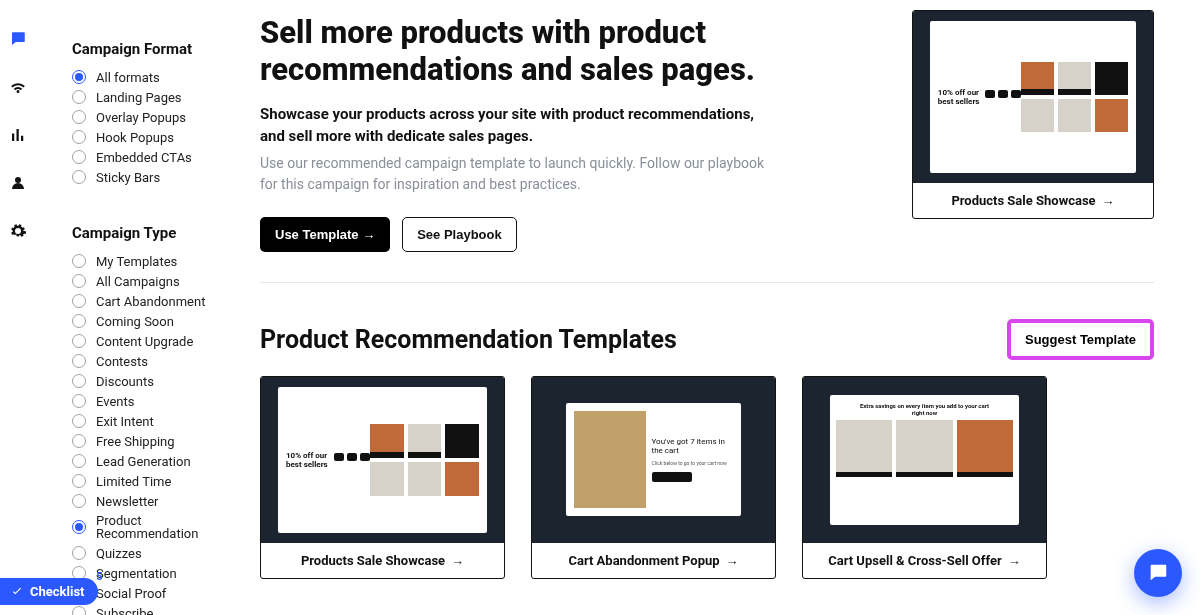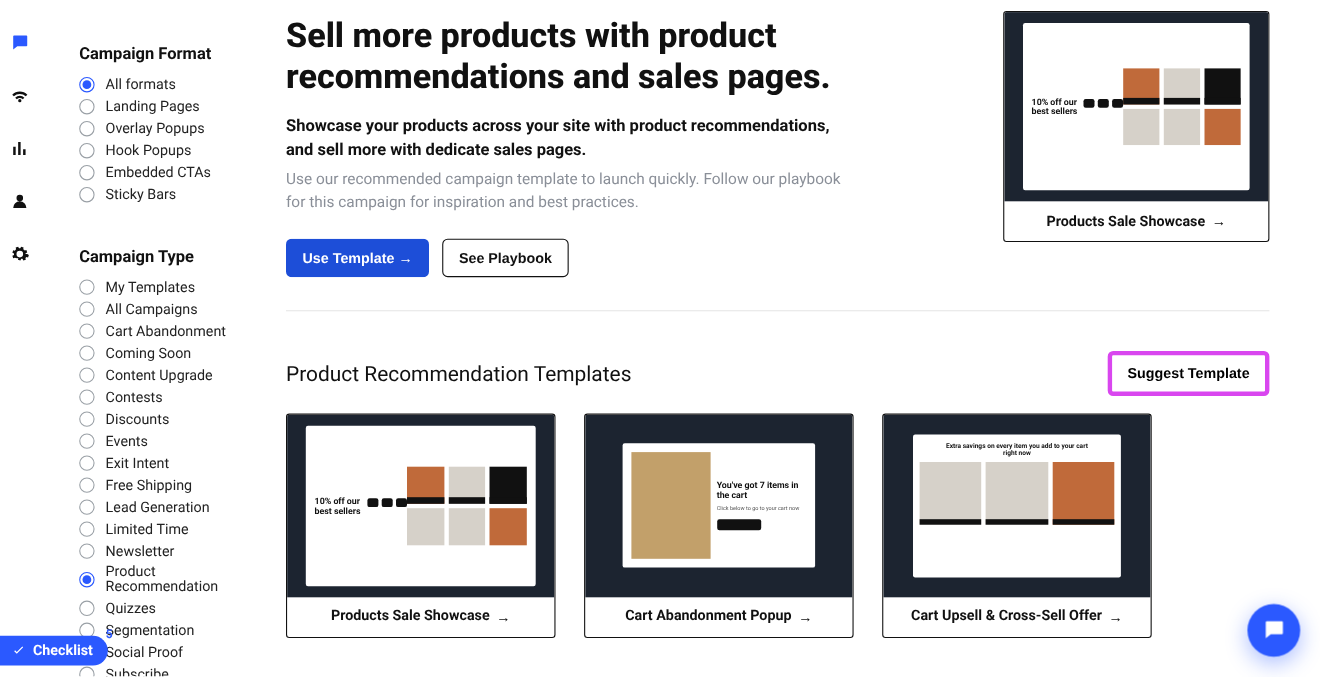--- a/index.html
+++ b/index.html
@@ -23,50 +23,50 @@
 .radio-label { line-height: 1; }
 
 .main { flex: 1; padding: 0 46px 20px 4px; overflow: auto; }
 .content-card { display: flex; gap: 24px; padding-bottom: 30px; border-bottom: 1px solid #e6e6e6; padding-top: 10px; }
 .content-text { flex: 1; }
 .page-title { font-size: 31px; font-weight: 800; line-height: 1.2; color: #111; margin: 4px 0 16px; max-width: 560px; }
 .page-sub { font-size: 15px; font-weight: 700; color: #111; max-width: 520px; line-height: 1.45; }
 .page-desc { font-size: 14px; color: #8a8f98; margin: 5px 0 22px; max-width: 520px; line-height: 1.5; }
 .button-row { display: flex; gap: 12px; }
 .btn { font-size: 13px; font-weight: 700; padding: 9px 14px; border-radius: 5px; border: 1px solid transparent; cursor: pointer; }
-.btn-primary { background: #1d4ed8; color: #fff; text-align: center; }
+.btn-primary { background: #000000; color: #fff; text-align: center; }
 .btn-outline { background: #fff; border-color: #111; color: #111; }
 
 .hero-card { width: 242px; }
 .tpl-card { border: 1px solid #111; border-radius: 3px; overflow: hidden; background: #fff; }
 .tpl-preview { height: 172px; background: #1c2430; display:flex; align-items:center; justify-content:center; }
 .tpl-footer { padding: 10px 6px; text-align: center; font-size: 13px; font-weight: 700; display:flex; justify-content:center; gap:6px; align-items:center; }
 .arrow { font-weight:700; }
 
 
 .preview-inner { width: 86%; height: 88%; background: #fff; border-radius: 2px; padding: 6px 8px; display:flex; flex-direction:row; align-items:center; }
 .preview-inner .ttl { font-size: 8px; font-weight:700; margin: 6px 0; }
 .preview-inner .chips { display:flex; gap:3px; margin-bottom:6px;}
 .preview-inner .chips span{ width:10px;height:8px;background:#111;border-radius:2px;}
 .grid3 { display:grid; grid-template-columns:repeat(3,1fr); gap:4px; width:100%; overflow:hidden;}
 .cell { aspect-ratio:1; background:#d6d1c9; position:relative;}
 .cell .bar{position:absolute;left:0;right:0;bottom:0;height:6px;background:#111;}
 .cell.dark{ background:#111; }
 .cell.orange{ background:#c06a3a; }
 
 .section-head { display: flex; justify-content: space-between; align-items: center; margin: 36px 0 16px; }
-.section-title { font-size: 19px; font-weight: 400; }
+.section-title { font-size: 25px; font-weight: 700; }
 .btn-suggest { background:#fff; border:4px solid #d946ef; font-size:13px; font-weight:700; padding:9px 14px; border-radius:5px; cursor:pointer;}
 
 .template-grid { display:grid; grid-template-columns: repeat(3, 245px); gap: 26px; }
 .template-grid .tpl-preview { height: 166px; }
 .popup-mini { width:72%; height:68%; background:#fff; border-radius:2px; display:flex; gap:6px; padding:8px; }
 .popup-mini .img { width:45%; background:#c2a06a; }
 .popup-mini .txt { flex:1; display:flex; flex-direction:column; gap:4px; justify-content:center;}
-.popup-mini .h { font-size:8px; font-weight:700; line-height:1.1;}
+.popup-mini .h { font-size:8px; font-weight:400; line-height:1.1;}
 .popup-mini .p { font-size:5px; color:#555;}
 .popup-mini .b { width:40px;height:10px;background:#111;border-radius:2px;margin-top:2px;}
 
 .upsell-mini { width:78%; height:78%; background:#fff; border-radius:2px; padding:6px; display:flex; flex-direction:column; align-items:center;}
 .upsell-mini .h{ font-size:6px; font-weight:700; text-align:center; margin:2px 0 4px; max-width:80%; line-height:1.1;}
 .upsell-mini .row3{ display:grid; grid-template-columns:repeat(3,1fr); gap:4px; width:100%;}
 .upsell-mini .c{ aspect-ratio:1; background:#d6d1c9; position:relative;}
 .upsell-mini .c.orange{ background:#c06a3a;}
 .upsell-mini .c .bar{position:absolute;left:0;right:0;bottom:0;height:5px;background:#111;}
 

